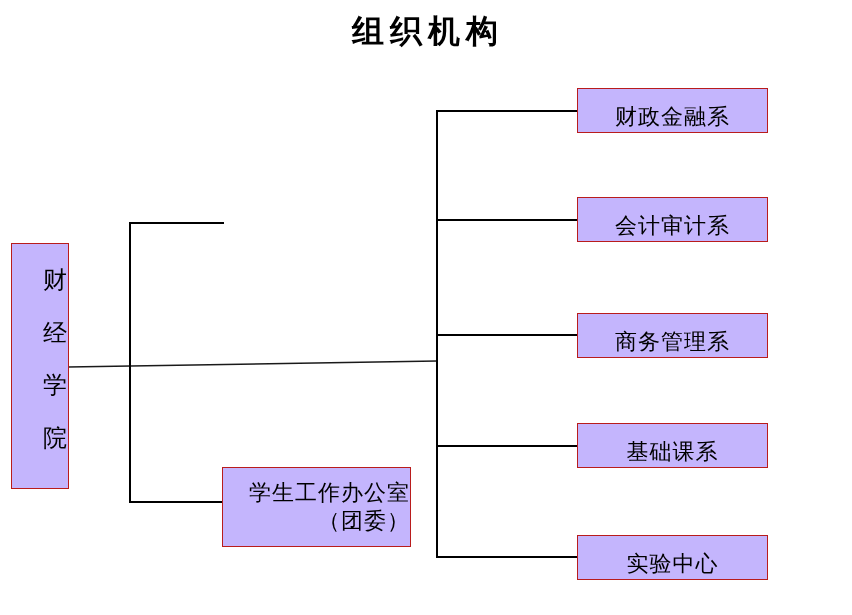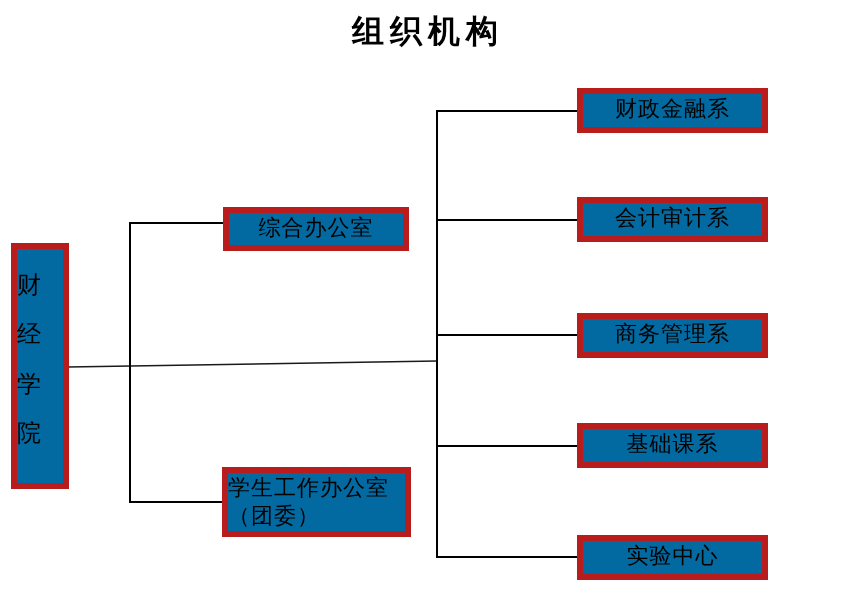--- a/index.html
+++ b/index.html
@@ -26,24 +26,24 @@
     white-space: nowrap;
   }
   .connectors {
     position: absolute;
     left: 0;
     top: 0;
   }
   .box {
     position: absolute;
     box-sizing: border-box;
-    border: 6px solid #b91c1c;
-    background: #0369a1;
+    border: 1px solid #b91c1c;
+    background: #c4b5fd;
     display: flex;
-    align-items: flex-start;
+    align-items: flex-end;
     justify-content: center;
     font-size: 22px;
     text-align: center;
     letter-spacing: 1px;
   }
   .root-box {
     left: 11px;
     top: 243px;
     width: 58px;
     height: 246px;
@@ -55,21 +55,21 @@
   .office-box-1 {
     left: 223px;
     top: 207px;
     width: 186px;
     height: 44px;
   }
   .office-box-2 {
     left: 222px;
     top: 467px;
     width: 189px;
-    height: 70px;
+    height: 80px;
     flex-direction: column;
     line-height: 28px;
   }
   .dept-box {
     left: 577px;
     width: 191px;
     height: 45px;
   }
   .dept-1 { top: 88px; }
   .dept-2 { top: 197px; }
@@ -100,23 +100,20 @@
 
   <div class="title">组织机构</div>
 
   <div class="box root-box">
     <span>财</span>
     <span>经</span>
     <span>学</span>
     <span>院</span>
   </div>
 
-  <div class="box office-box-1">
-    <span>综合办公室</span>
-  </div>
 
   <div class="box office-box-2">
     <span>学生工作办公室</span>
     <span>（团委）</span>
   </div>
 
   <div class="box dept-box dept-1">
     <span>财政金融系</span>
   </div>
   <div class="box dept-box dept-2">

